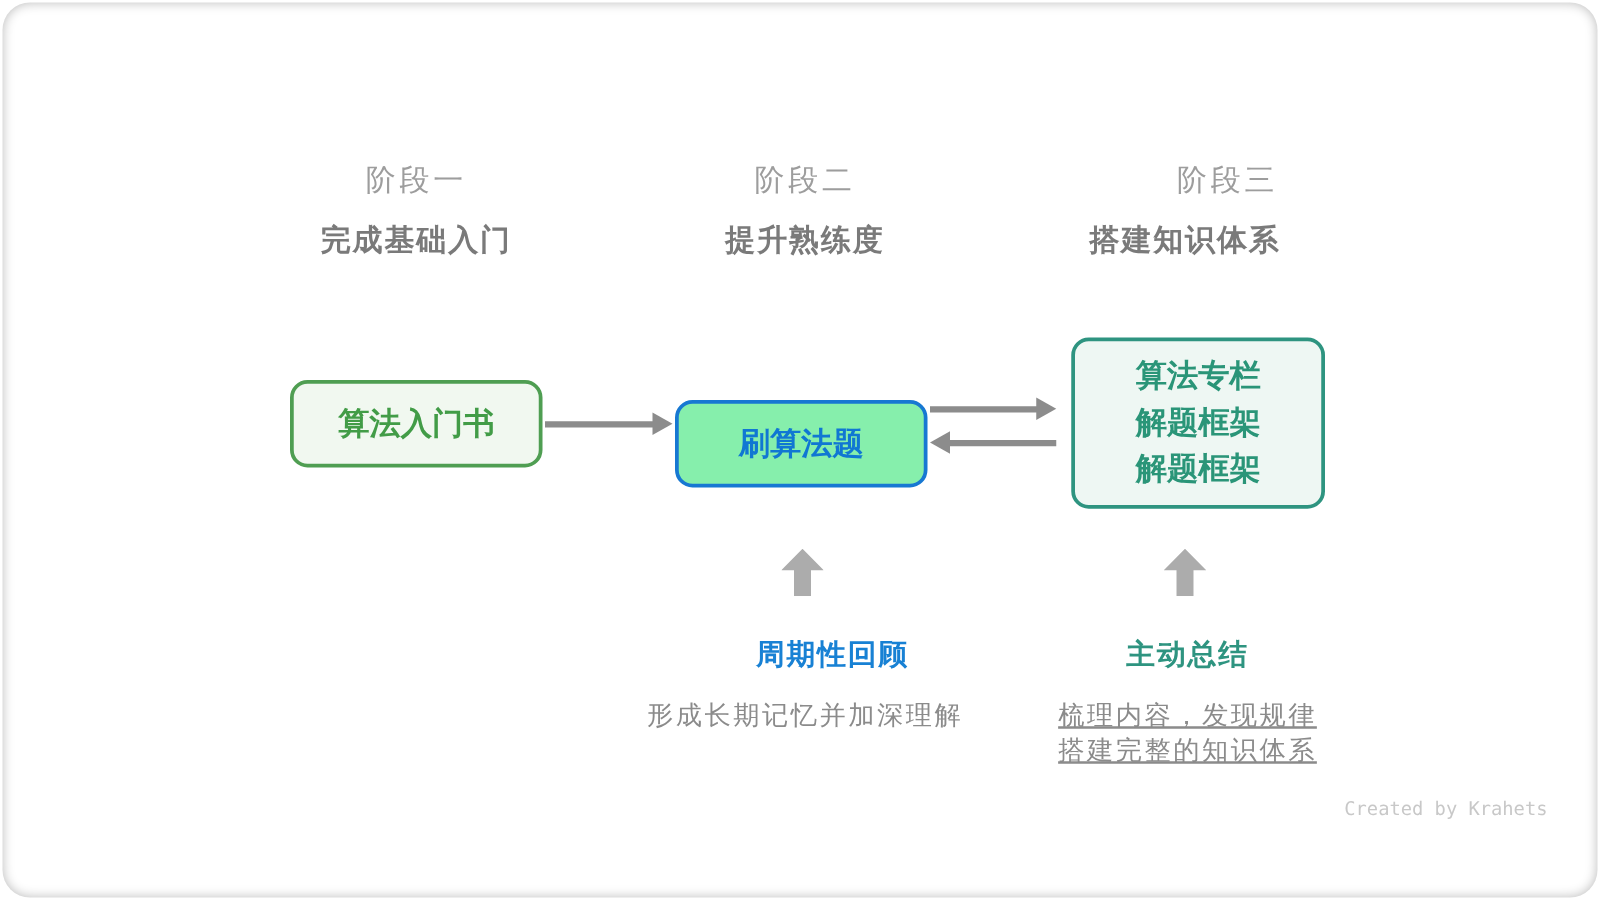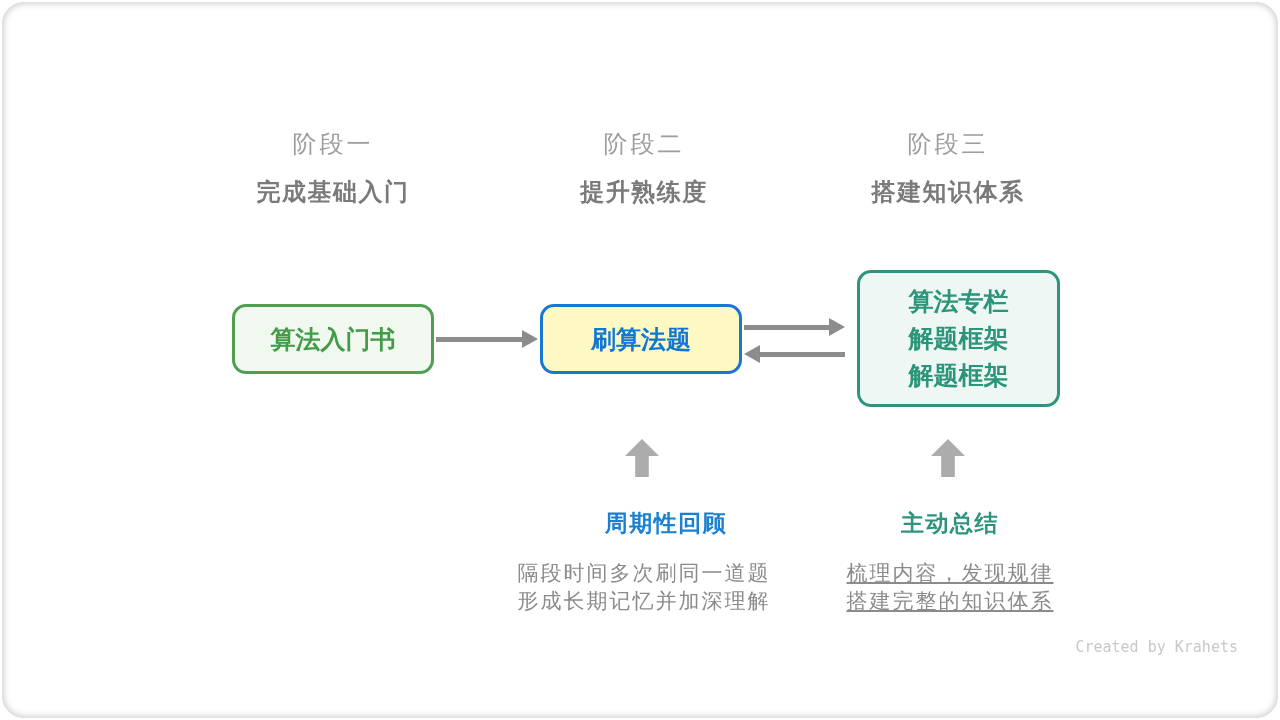--- a/index.html
+++ b/index.html
@@ -38,21 +38,21 @@
     display: flex;
     flex-direction: column;
     align-items: center;
     justify-content: center;
     font-weight: 700;
     font-size: 25px;
     line-height: 37px;
     text-align: center;
   }
   .node-green  { border: 3px solid #4f9e52; background: #f1f8f0; color: #429c47; }
-  .node-blue   { border: 3px solid #1778d2; background: #fef9c3; color: #1077d3; }
+  .node-blue   { border: 3px solid #1778d2; background: #86efac; color: #1077d3; margin-top: 16px; }
   .node-teal   { border: 3px solid #2e9480; background: #eef7f3; color: #2a9578; }
 
   
   .h-arrow { position: absolute; height: 18px; }
   .h-arrow .shaft {
     position: absolute;
     top: 6.5px;
     height: 5px;
     background: #8c8c8c;
   }
@@ -107,21 +107,21 @@
 <body>
 
 <div class="frame">
 
   <div class="abs cx stage-title" style="left:331px; top:126px;">阶段一</div>
   <div class="abs cx stage-subtitle" style="left:331px; top:174px;">完成基础入门</div>
 
   <div class="abs cx stage-title" style="left:642px; top:126px;">阶段二</div>
   <div class="abs cx stage-subtitle" style="left:642px; top:174px;">提升熟练度</div>
 
-  <div class="abs cx stage-title" style="left:946px; top:126px;">阶段三</div>
+  <div class="abs cx stage-title" style="left:980px; top:126px;">阶段三</div>
   <div class="abs cx stage-subtitle" style="left:946px; top:174px;">搭建知识体系</div>
 
   <div class="node node-green" style="left:230px; top:302px; width:202px; height:70px;">
     <span>算法入门书</span>
   </div>
 
   <div class="node node-blue" style="left:538px; top:302px; width:202px; height:70px;">
     <span>刷算法题</span>
   </div>
 
@@ -144,21 +144,20 @@
   <div class="h-arrow to-left" style="left:742px; top:343px; width:101px;">
     <div class="shaft"></div>
     <div class="head"></div>
   </div>
 
   <div class="up-arrow" style="left:623px; top:437px;"></div>
   <div class="up-arrow" style="left:929px; top:437px;"></div>
 
   <div class="abs cx ann-title blue" style="left:664px; top:506px;">周期性回顾</div>
   <div class="abs cx ann-desc" style="left:642px; top:557px;">
-    <div>隔段时间多次刷同一道题</div>
     <div>形成长期记忆并加深理解</div>
   </div>
 
   <div class="abs cx ann-title teal" style="left:948px; top:506px;">主动总结</div>
   <div class="abs cx ann-desc" style="left:948px; top:557px;text-decoration:underline;">
     <div>梳理内容，发现规律</div>
     <div>搭建完整的知识体系</div>
   </div>
 
   <div class="credit">Created by Krahets</div>

